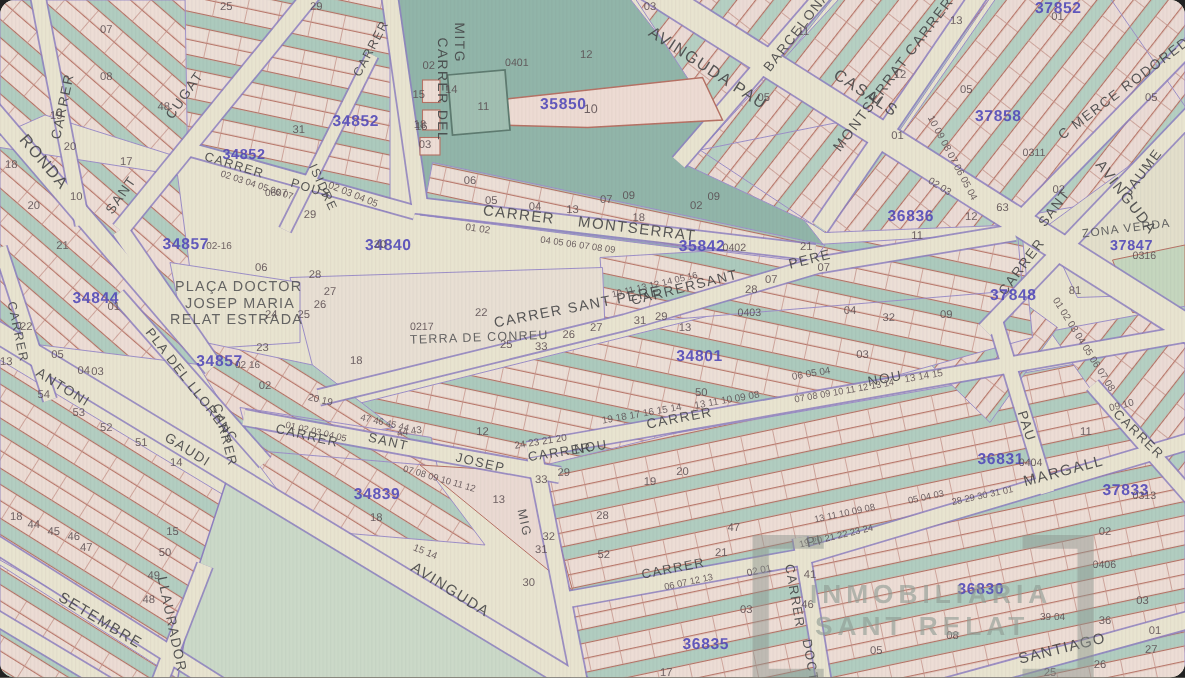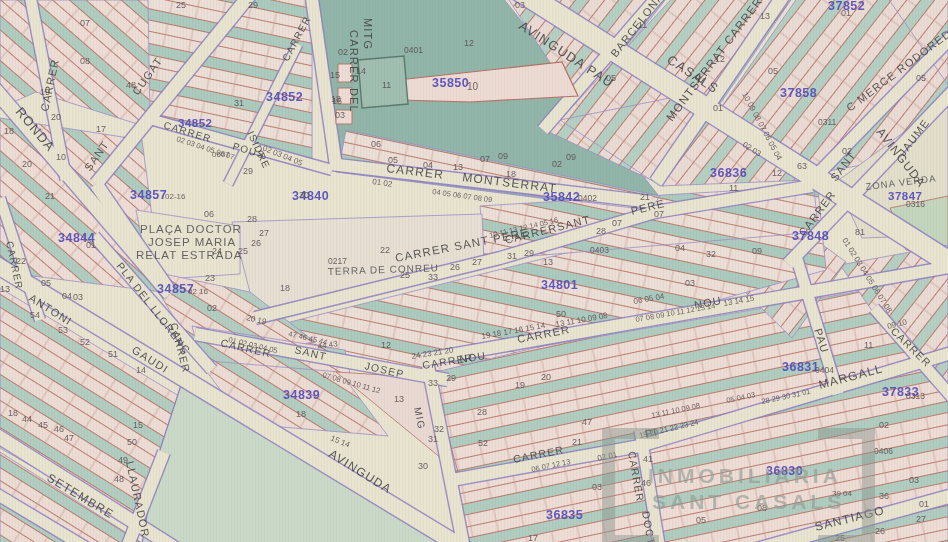--- a/index.html
+++ b/index.html
@@ -1,17 +1,17 @@
 <!DOCTYPE html>
 <html><head>
 <meta charset="utf-8">
 <style>
   html,body{margin:0;padding:0;background:#222;}
   #stage{position:relative;width:948px;height:542px;overflow:hidden;background:#ede7d2;
-         font-family:"Liberation Sans", sans-serif;}
+         font-family:"Liberation Sans", sans-serif;border-radius:12px;}
   #map-svg{position:absolute;left:0;top:0;filter:blur(.35px) saturate(.92) contrast(.98);}
   .lbl-street{fill:#3a3a3e;font-family:"Liberation Sans",sans-serif;letter-spacing:1.2px;opacity:.88;}
   .lbl-area{fill:#46464a;font-family:"Liberation Sans",sans-serif;letter-spacing:1px;opacity:.85;}
   .lbl-code{fill:#4a40c6;font-family:"Liberation Sans",sans-serif;font-weight:bold;letter-spacing:.5px;opacity:.9;}
   .lbl-num{fill:#53434a;font-family:"Liberation Sans",sans-serif;opacity:.85;}
   .road{fill:none;stroke:#ede7d2;stroke-linecap:butt;stroke-linejoin:round;}
   .road-edge{fill:none;stroke:#8b7bc8;stroke-linecap:butt;stroke-linejoin:round;opacity:.85;}
   #watermark{position:absolute;left:596px;top:420px;width:290px;height:110px;pointer-events:none;}
   #watermark .wline{position:absolute;color:rgba(142,155,147,.62);font-size:21px;font-weight:bold;
       letter-spacing:4px;font-family:"Liberation Sans",sans-serif;white-space:nowrap;}
@@ -409,15 +409,15 @@
       </g>
 
     <rect width="948" height="542" fill="url(#scan)"></rect>
     <rect width="948" height="542" fill="#d8cfae" opacity="0.05"></rect>
   </svg>
 
   <div id="watermark">
     <div class="bracket bracket-l"></div>
     <div class="bracket bracket-r"></div>
     <span class="wline" id="wm1">INMOBILIARIA</span>
-    <span class="wline" id="wm2">SANT CASALS</span>
+    <span class="wline" id="wm2">SANT RELAT</span>
   </div>
 </div>
 
 </body></html>

